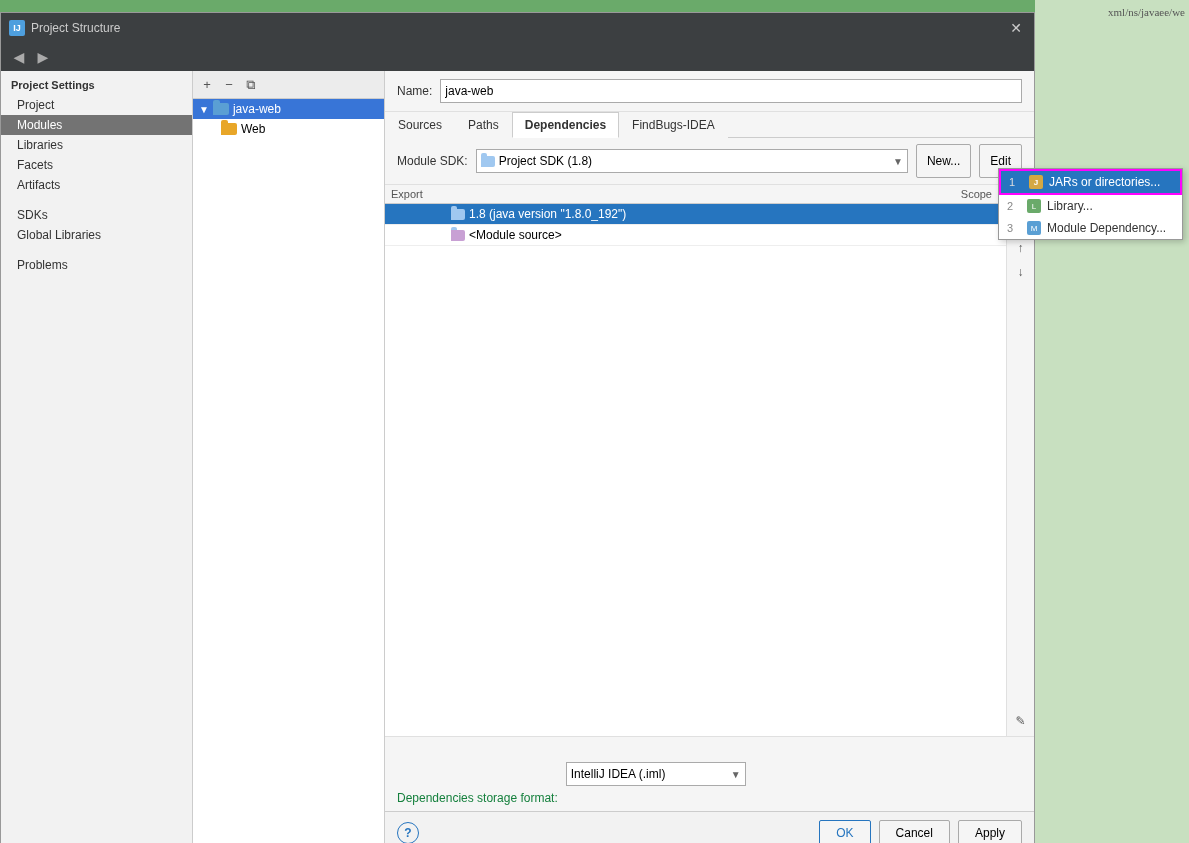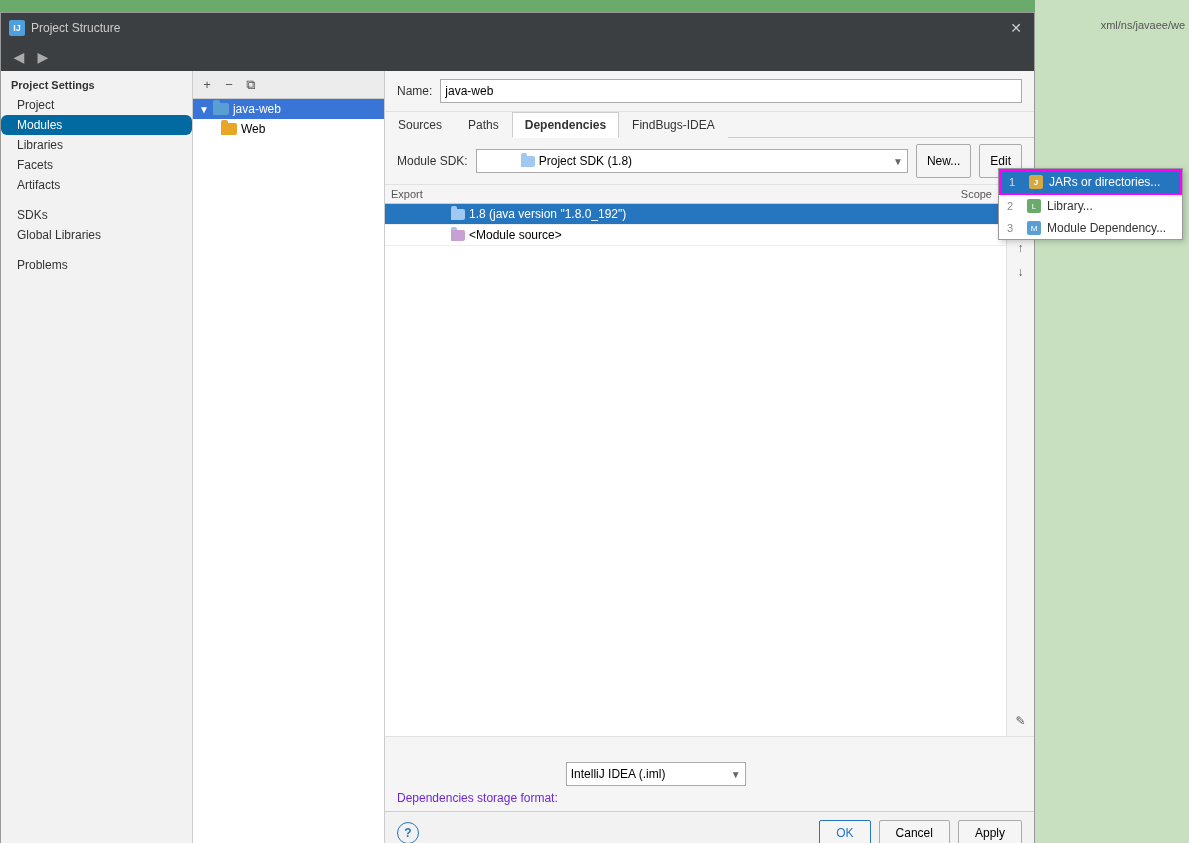--- a/index.html
+++ b/index.html
@@ -84,23 +84,22 @@
     }
 
     .sidebar-item {
       padding: 3px 10px 3px 16px;
       cursor: pointer;
       color: #333;
       font-size: 12px;
       display: flex; align-items: center; gap: 4px;
     }
     .sidebar-item.active {
-      background: #0369a1;
+      background: #737373;
       color: #fff;
-      border-radius: 6px;
     }
 
     .sidebar-separator { height: 10px; }
 
     .tree-panel {
       width: 192px;
       background: #fff;
       border-right: 1px solid #ccc;
       flex-shrink: 0;
     }
@@ -286,21 +285,21 @@
     }
 
     .storage-row {
       display: flex;
       align-items: center;
       padding: 6px 12px;
       gap: 8px;
       background: #f5f5f5;
       border-top: 1px solid #e0e0e0;
     }
-    .storage-label { font-size: 12px; color: #6d28d9; margin-top: 48px; }
+    .storage-label { font-size: 12px; color: #15803d; margin-top: 48px; }
     .storage-select {
       height: 24px;
       border: 1px solid #aaa;
       font-size: 12px;
       padding: 0 4px;
       background: #fff;
       display: flex; align-items: center; justify-content: space-between;
       cursor: pointer;
       min-width: 180px;
     }
@@ -413,23 +412,24 @@
     }
 
     .right-bg {
       position: absolute;
       top: 0; right: 0;
       width: 154px; height: 843px;
       background: #c8e0c0;
     }
     .right-text {
       position: absolute;
-      top: 15px; right: 0;
+      top: 2px; right: 0;
       font-size: 11px; color: #555;
       padding: 4px;
+      font-family: Liberation Serif, serif;
     }
   </style>
 </head>
 <body>
 
 <div class="right-bg">
   <span class="right-text">xml/ns/javaee/we</span>
 </div>
 
 <div class="dialog">
@@ -519,21 +519,21 @@
         <div class="tab">
           <span>FindBugs-IDEA</span>
         </div>
       </div>
 
       <div class="tab-content">
 
         <div class="sdk-row">
           <span class="sdk-label">Module SDK:</span>
           <div class="sdk-select">
-            <span style="display:flex;align-items:center;gap:4px;margin-left:40px;">
+            <span style="display:flex;align-items:center;gap:4px;">
               <span class="sdk-folder-icon"></span>
               <span>Project SDK (1.8)</span>
             </span>
             <span style="font-size:10px;color:#666;">▼</span>
           </div>
           <button class="sdk-btn">New...</button>
           <button class="sdk-btn">Edit</button>
         </div>
 
         <div class="deps-main">

